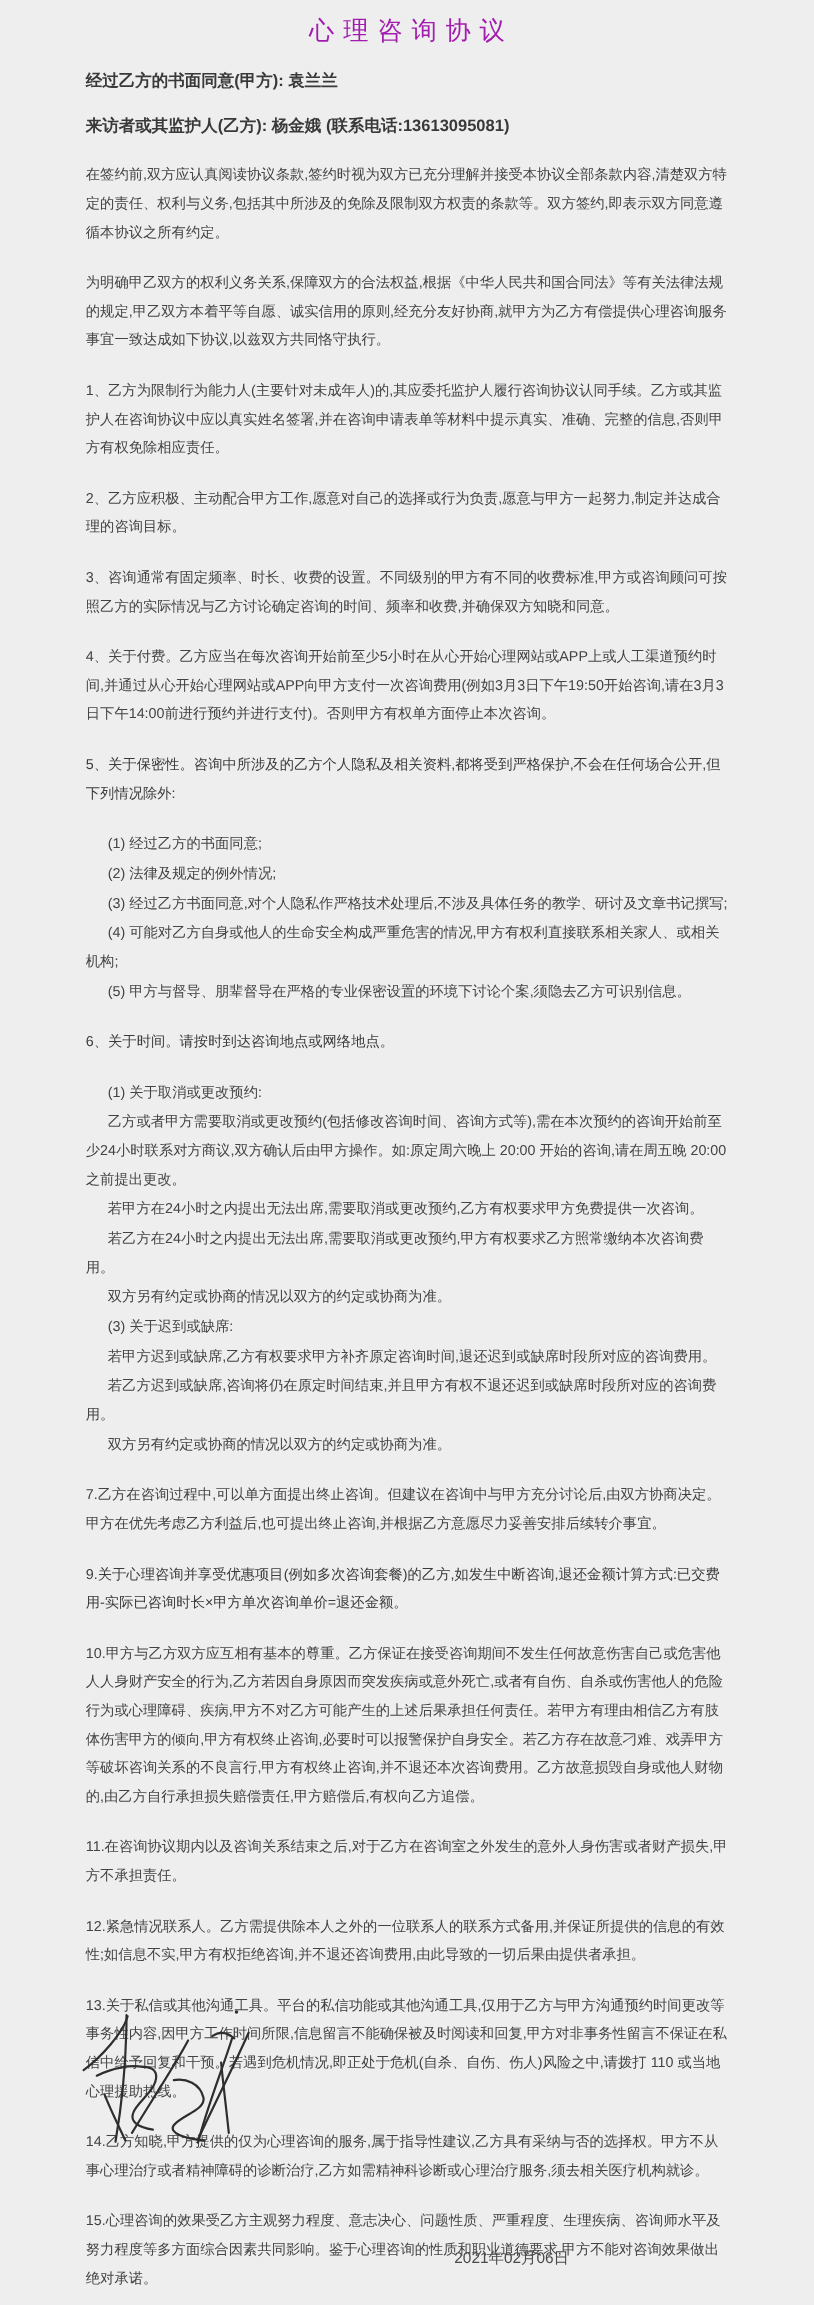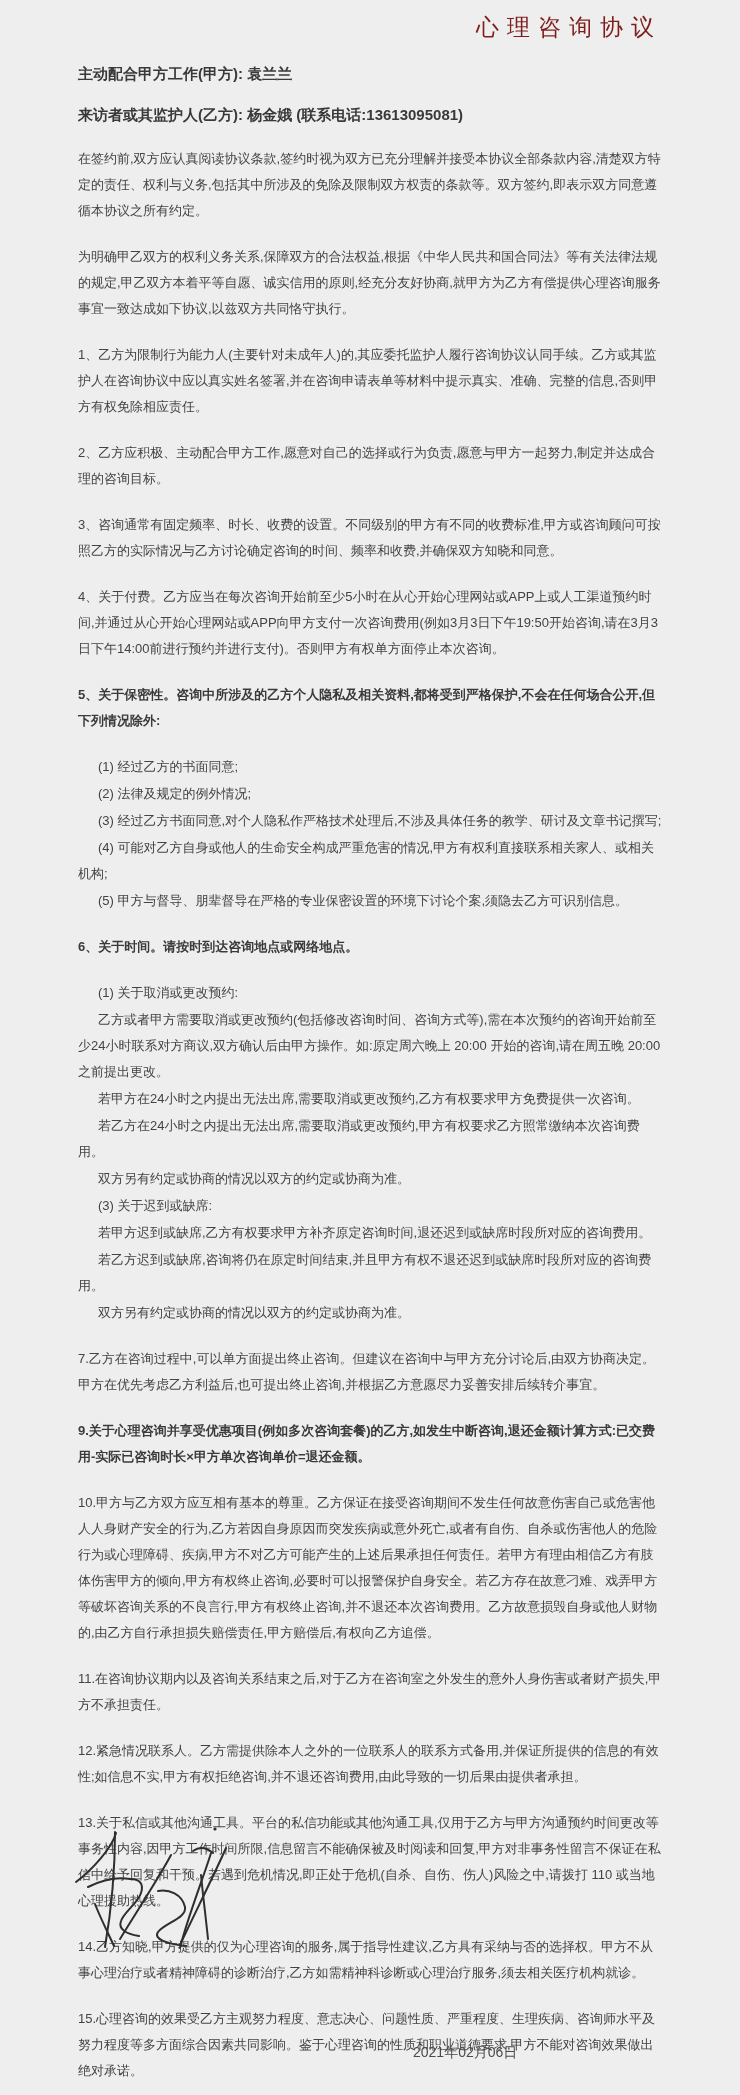--- a/index.html
+++ b/index.html
@@ -6,57 +6,57 @@
   body{
     position:relative;
     width:740px;height:2095px;
     background:#eeeeee;
     color:#404040;
     font-family:"Liberation Sans","DejaVu Sans",sans-serif;
     overflow:hidden;
   }
   .page{padding:12px 78px 0 78px;}
   .title{
-    text-align:right;
+    text-align:center;
     font-size:23px;
     font-weight:400;
     letter-spacing:8px;
     padding-left:8px;
-    color:#7f1d1d;
+    color:#a21caf;
     margin:0 0 4px 0;
   }
   .party{
     font-size:15px;
     font-weight:bold;
     color:#393939;
     margin:21px 0;
     line-height:20px;
   }
   .para, .para-bold, .sub, .sig-label{
     font-size:13px;
     line-height:26px;
     margin:20px 0;
     color:#434343;
   }
-  .para-bold{font-weight:bold;color:#3a3a3a;}
+  .para-bold{font-weight:normal;color:#3a3a3a;}
   .sub{margin:1px 0;text-indent:20px;}
   .signature-svg{
     position:absolute;left:68px;top:1820px;
   }
   .date{
     position:absolute;left:413px;top:2044px;
     font-size:14px;color:#4a4a4a;
   }
 </style>
 </head>
 <body>
 
 <div class="page">
   <h1 class="title">心理咨询协议</h1>
-  <p class="party">主动配合甲方工作(甲方): 袁兰兰</p>
+  <p class="party">经过乙方的书面同意(甲方): 袁兰兰</p>
   <p class="party">来访者或其监护人(乙方): 杨金娥 (联系电话:13613095081)</p>
 
   <div>
       <p class="para">在签约前,双方应认真阅读协议条款,签约时视为双方已充分理解并接受本协议全部条款内容,清楚双方特定的责任、权利与义务,包括其中所涉及的免除及限制双方权责的条款等。双方签约,即表示双方同意遵循本协议之所有约定。</p>
       <p class="para">为明确甲乙双方的权利义务关系,保障双方的合法权益,根据《中华人民共和国合同法》等有关法律法规的规定,甲乙双方本着平等自愿、诚实信用的原则,经充分友好协商,就甲方为乙方有偿提供心理咨询服务事宜一致达成如下协议,以兹双方共同恪守执行。</p>
       <p class="para">1、乙方为限制行为能力人(主要针对未成年人)的,其应委托监护人履行咨询协议认同手续。乙方或其监护人在咨询协议中应以真实姓名签署,并在咨询申请表单等材料中提示真实、准确、完整的信息,否则甲方有权免除相应责任。</p>
       <p class="para">2、乙方应积极、主动配合甲方工作,愿意对自己的选择或行为负责,愿意与甲方一起努力,制定并达成合理的咨询目标。</p>
       <p class="para">3、咨询通常有固定频率、时长、收费的设置。不同级别的甲方有不同的收费标准,甲方或咨询顾问可按照乙方的实际情况与乙方讨论确定咨询的时间、频率和收费,并确保双方知晓和同意。</p>
       <p class="para">4、关于付费。乙方应当在每次咨询开始前至少5小时在从心开始心理网站或APP上或人工渠道预约时间,并通过从心开始心理网站或APP向甲方支付一次咨询费用(例如3月3日下午19:50开始咨询,请在3月3日下午14:00前进行预约并进行支付)。否则甲方有权单方面停止本次咨询。</p>
       <p class="para-bold">5、关于保密性。咨询中所涉及的乙方个人隐私及相关资料,都将受到严格保护,不会在任何场合公开,但下列情况除外:</p>

